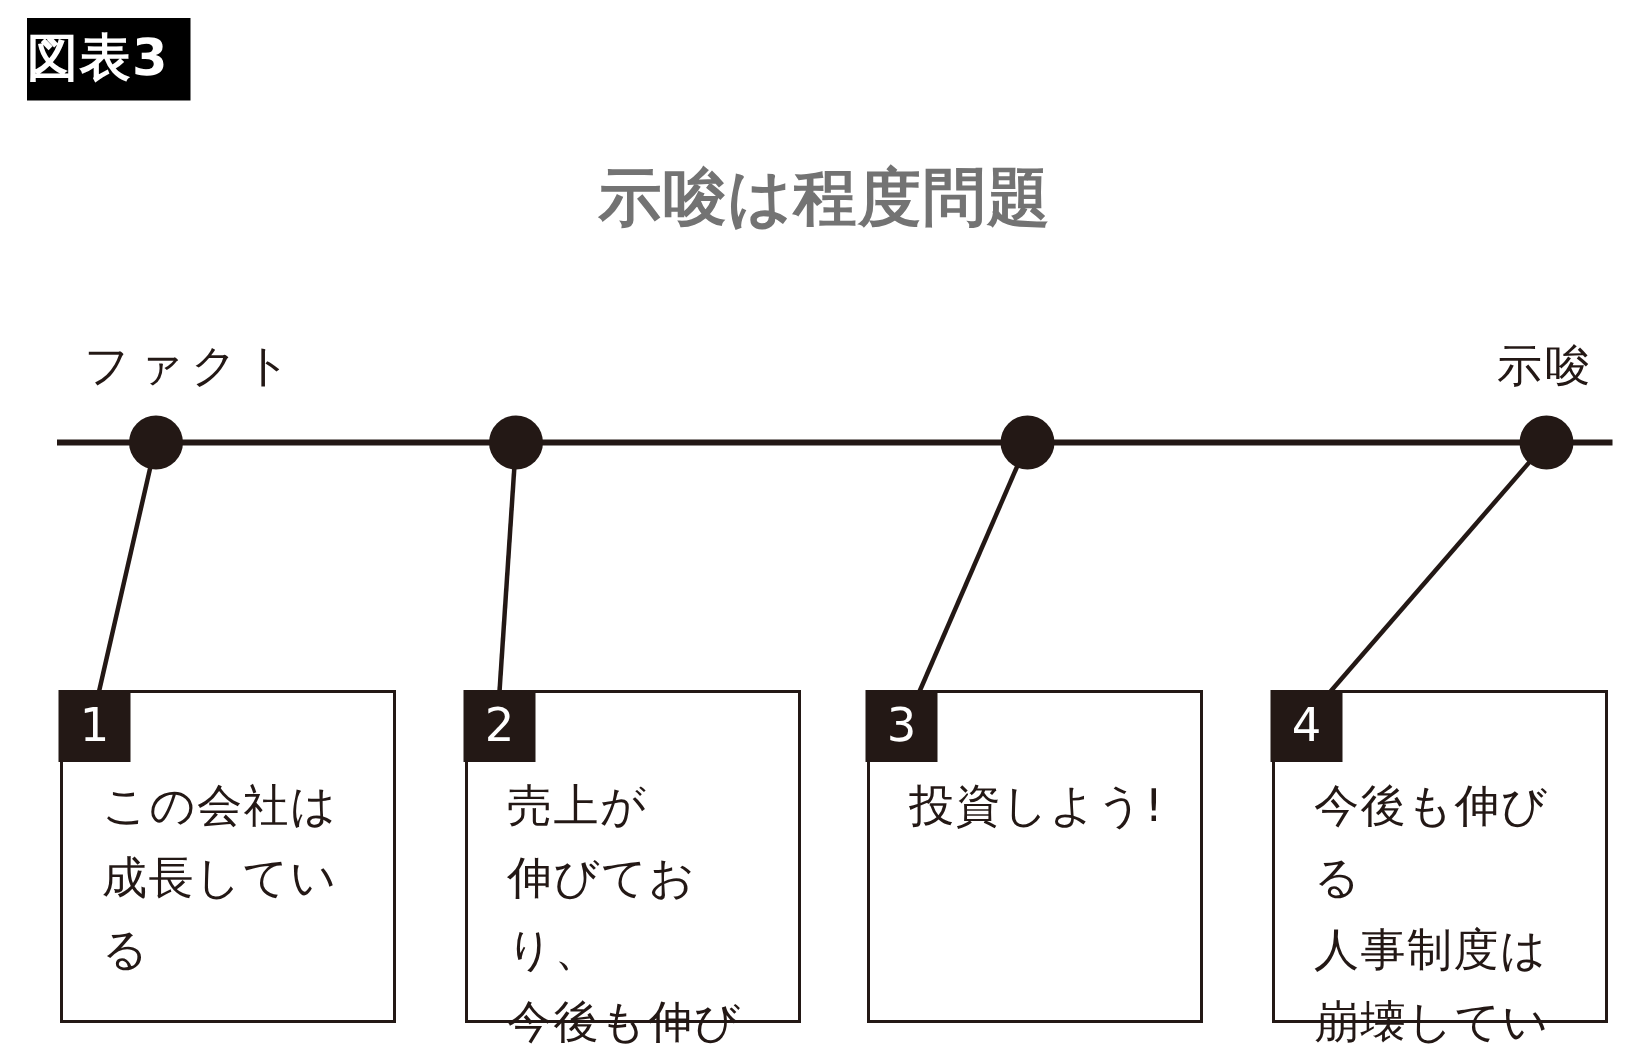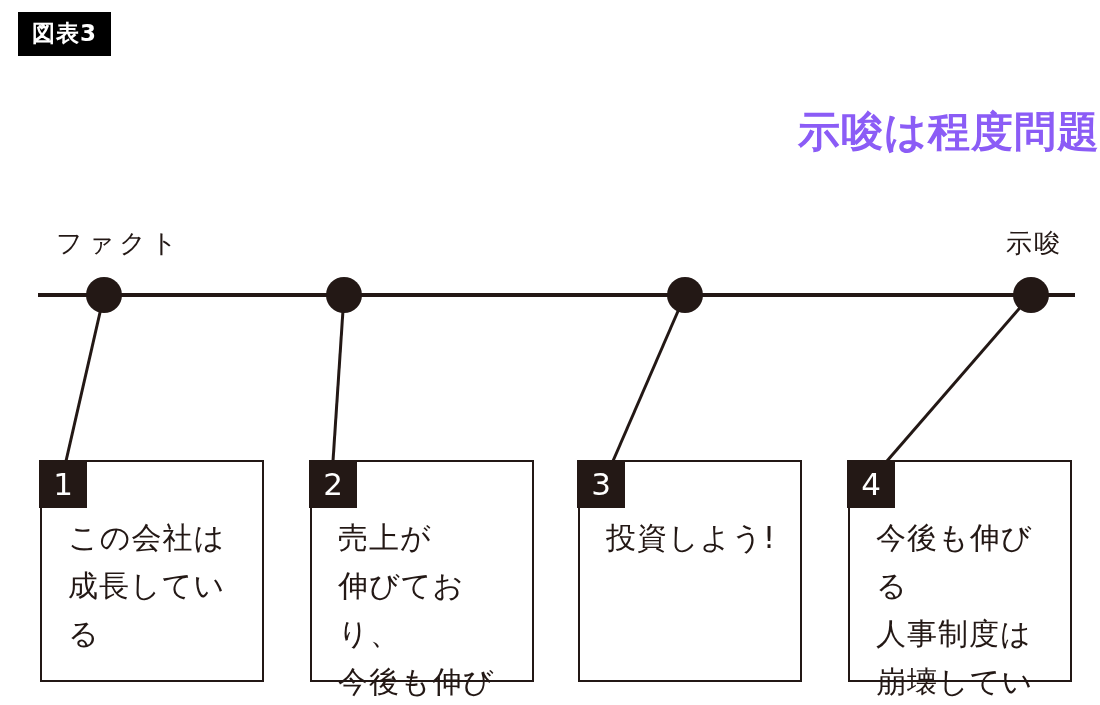--- a/index.html
+++ b/index.html
@@ -15,43 +15,43 @@
     overflow: hidden;
     font-family: "DejaVu Sans", "Liberation Sans", sans-serif;
     color: #231815;
   }
   .figure-badge {
     position: absolute;
     left: 18px;
     top: 12px;
     background: #000000;
     color: #ffffff;
-    font-size: 23px;
+    font-size: 34px;
     font-weight: bold;
     line-height: 1;
-    padding: 10px 14px 11px 14px;
+    padding: 10px 14px 11px 0;
     letter-spacing: 1px;
   }
   .figure-title {
     position: absolute;
     top: 111px;
     left: 0;
     width: 100%;
     margin: 0;
-    text-align: right;
+    text-align: center;
     font-size: 42px;
     line-height: 1;
     font-weight: bold;
     letter-spacing: 1px;
-    color: #8b5cf6;
+    color: #737373;
   }
   .axis-label {
     position: absolute;
     top: 230px;
-    font-size: 26px;
+    font-size: 30px;
     line-height: 1;
     color: #231815;
   }
   .axis-label.left {
     left: 56px;
     letter-spacing: 5px;
   }
   .axis-label.right {
     right: 38px;
     letter-spacing: 2px;

